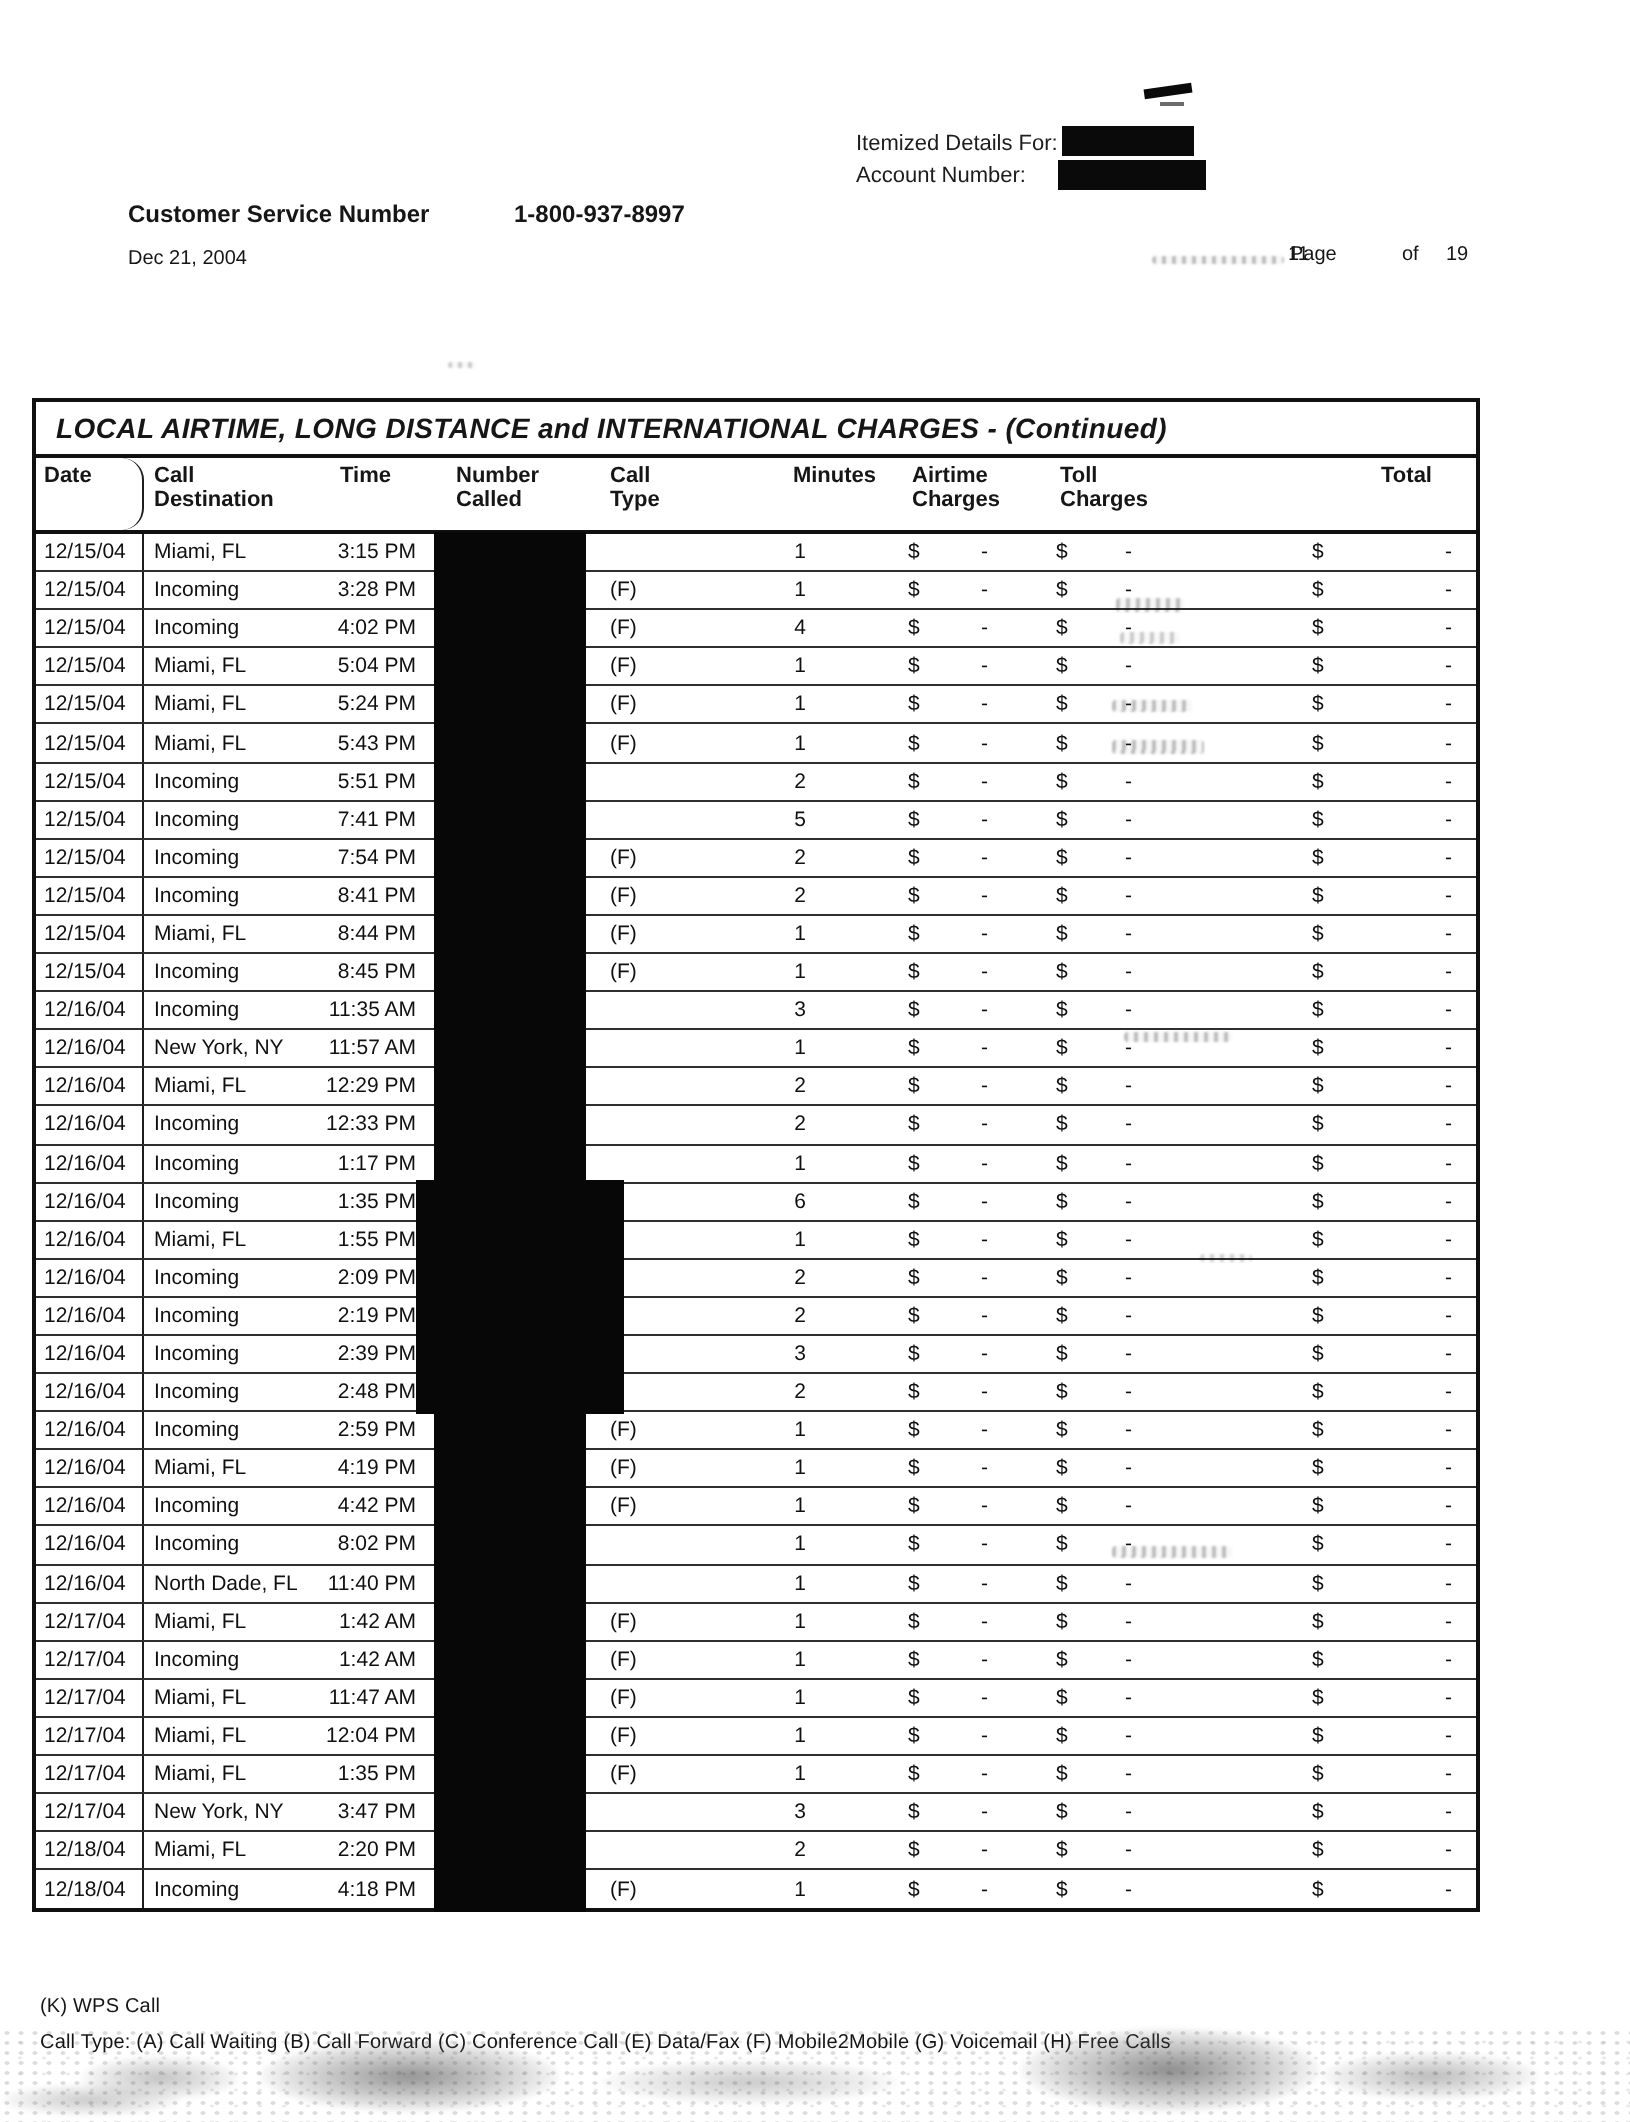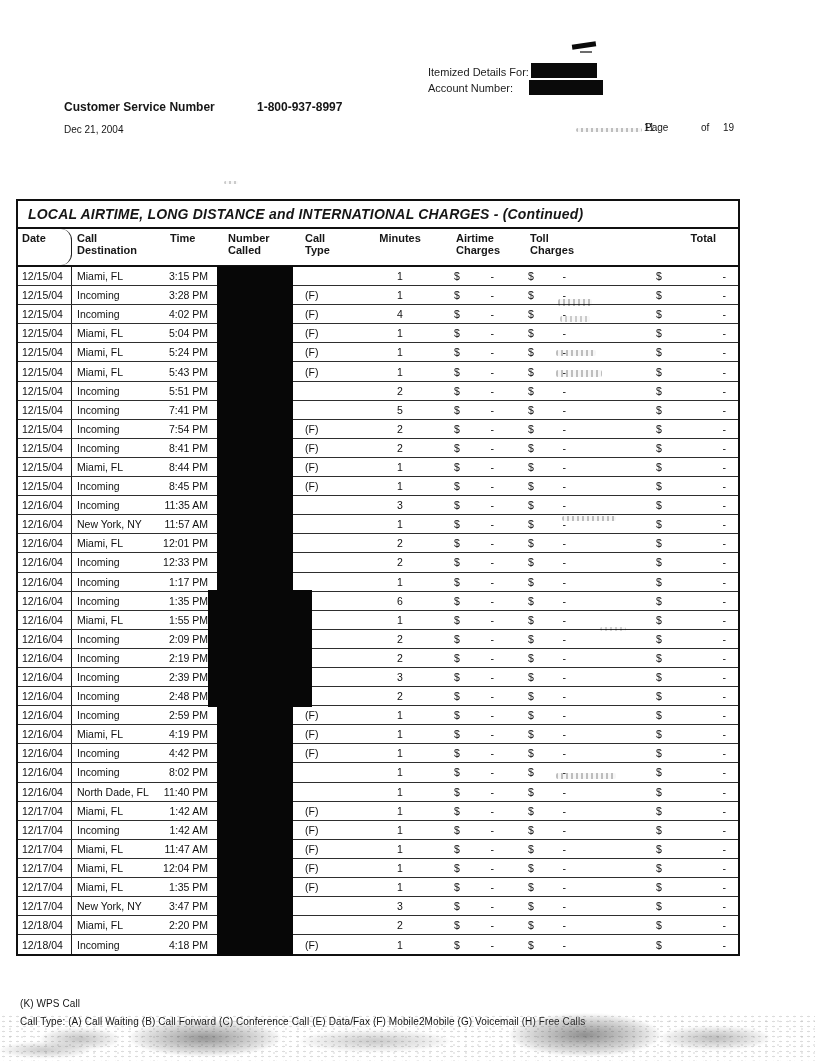--- a/index.html
+++ b/index.html
@@ -59,21 +59,21 @@
   .c-total { width: 138px; }
 
   .c-charge { display: flex; justify-content: space-between; align-items: center; }
   .row .c-air   { padding-left: 16px; padding-right: 22px; }
   .row .c-toll  { padding-left: 12px; padding-right: 32px; }
   .row .c-total { padding-left: 58px; padding-right: 10px; }
 
   .head-row .c-time  { display: block; text-align: left; padding-left: 6px; padding-right: 0; }
   .head-row .c-num   { padding-left: 8px; }
   .head-row .c-type  { padding-left: 9px; }
-  .head-row .c-min   { display: block; text-align: center; }
+  .head-row .c-min   { display: block; text-align: right; }
   .head-row .c-air   { display: block; padding-left: 18px; }
   .head-row .c-toll  { display: block; padding-left: 14px; }
   .head-row .c-total { display: block; text-align: right; padding-right: 20px; }
 
   .redaction {
     position: absolute; top: -1.5px; bottom: -1.5px;
     background: #070707; z-index: 2;
   }
   .redaction.narrow { left: -3px; width: 76px; }
   .redaction.wide   { left: -12px; width: 104px; }
@@ -449,21 +449,21 @@
             <span>-</span>
           </div>
           <div class="cell c-charge c-total">
             <span>$</span>
             <span>-</span>
           </div>
         </div>
         <div class="row">
           <div class="cell c-date">12/16/04</div>
           <div class="cell c-dest">Miami, FL</div>
-          <div class="cell c-time">12:01 PM</div>
+          <div class="cell c-time">12:29 PM</div>
           <div class="cell c-num">
             <div class="redaction narrow"></div>
           </div>
           <div class="cell c-type"></div>
           <div class="cell c-min">2</div>
           <div class="cell c-charge c-air">
             <span>$</span>
             <span>-</span>
           </div>
           <div class="cell c-charge c-toll">

